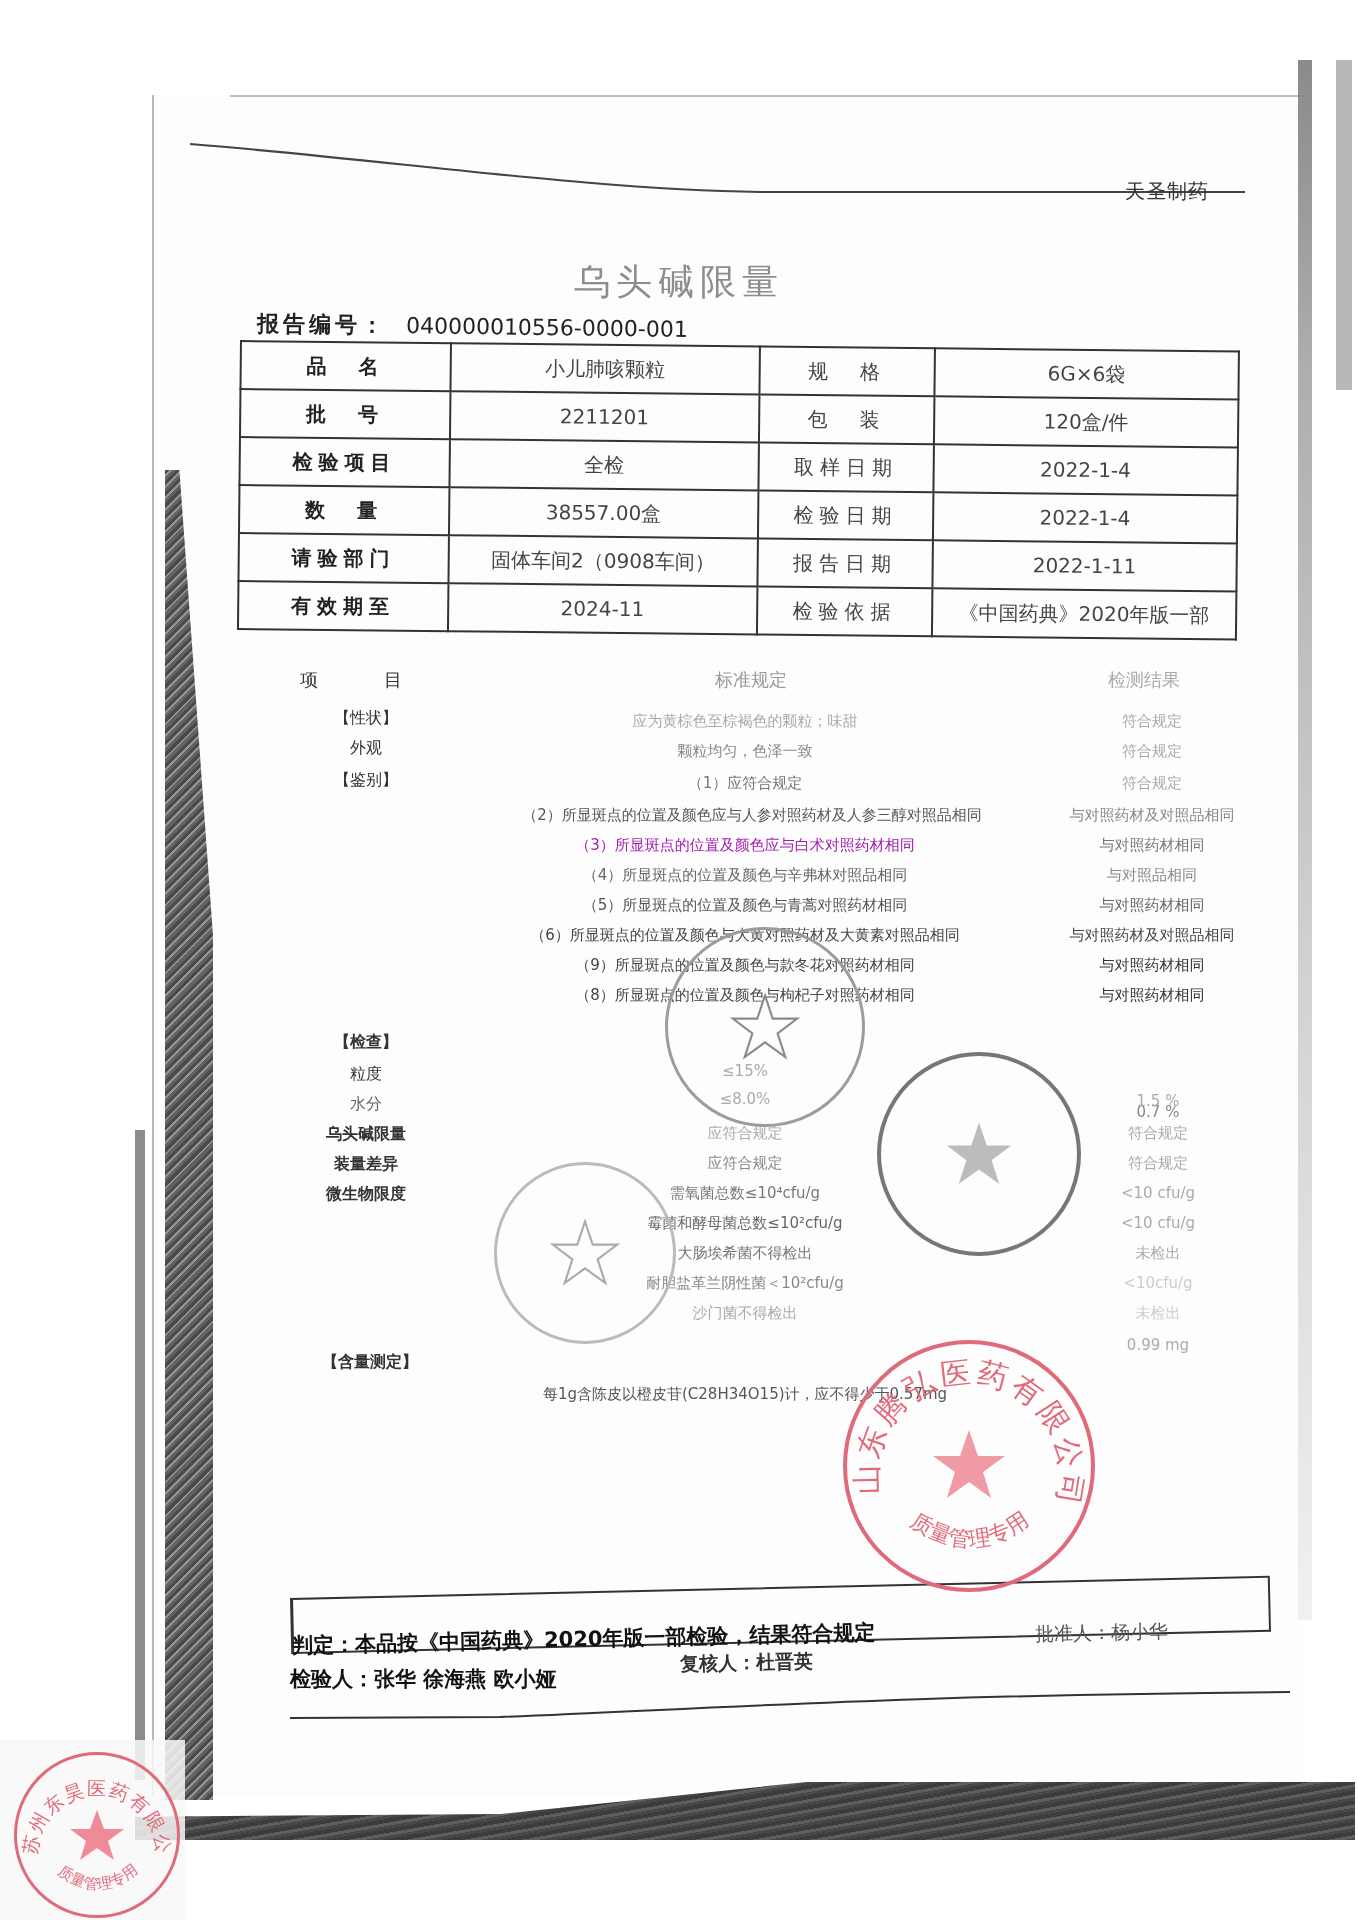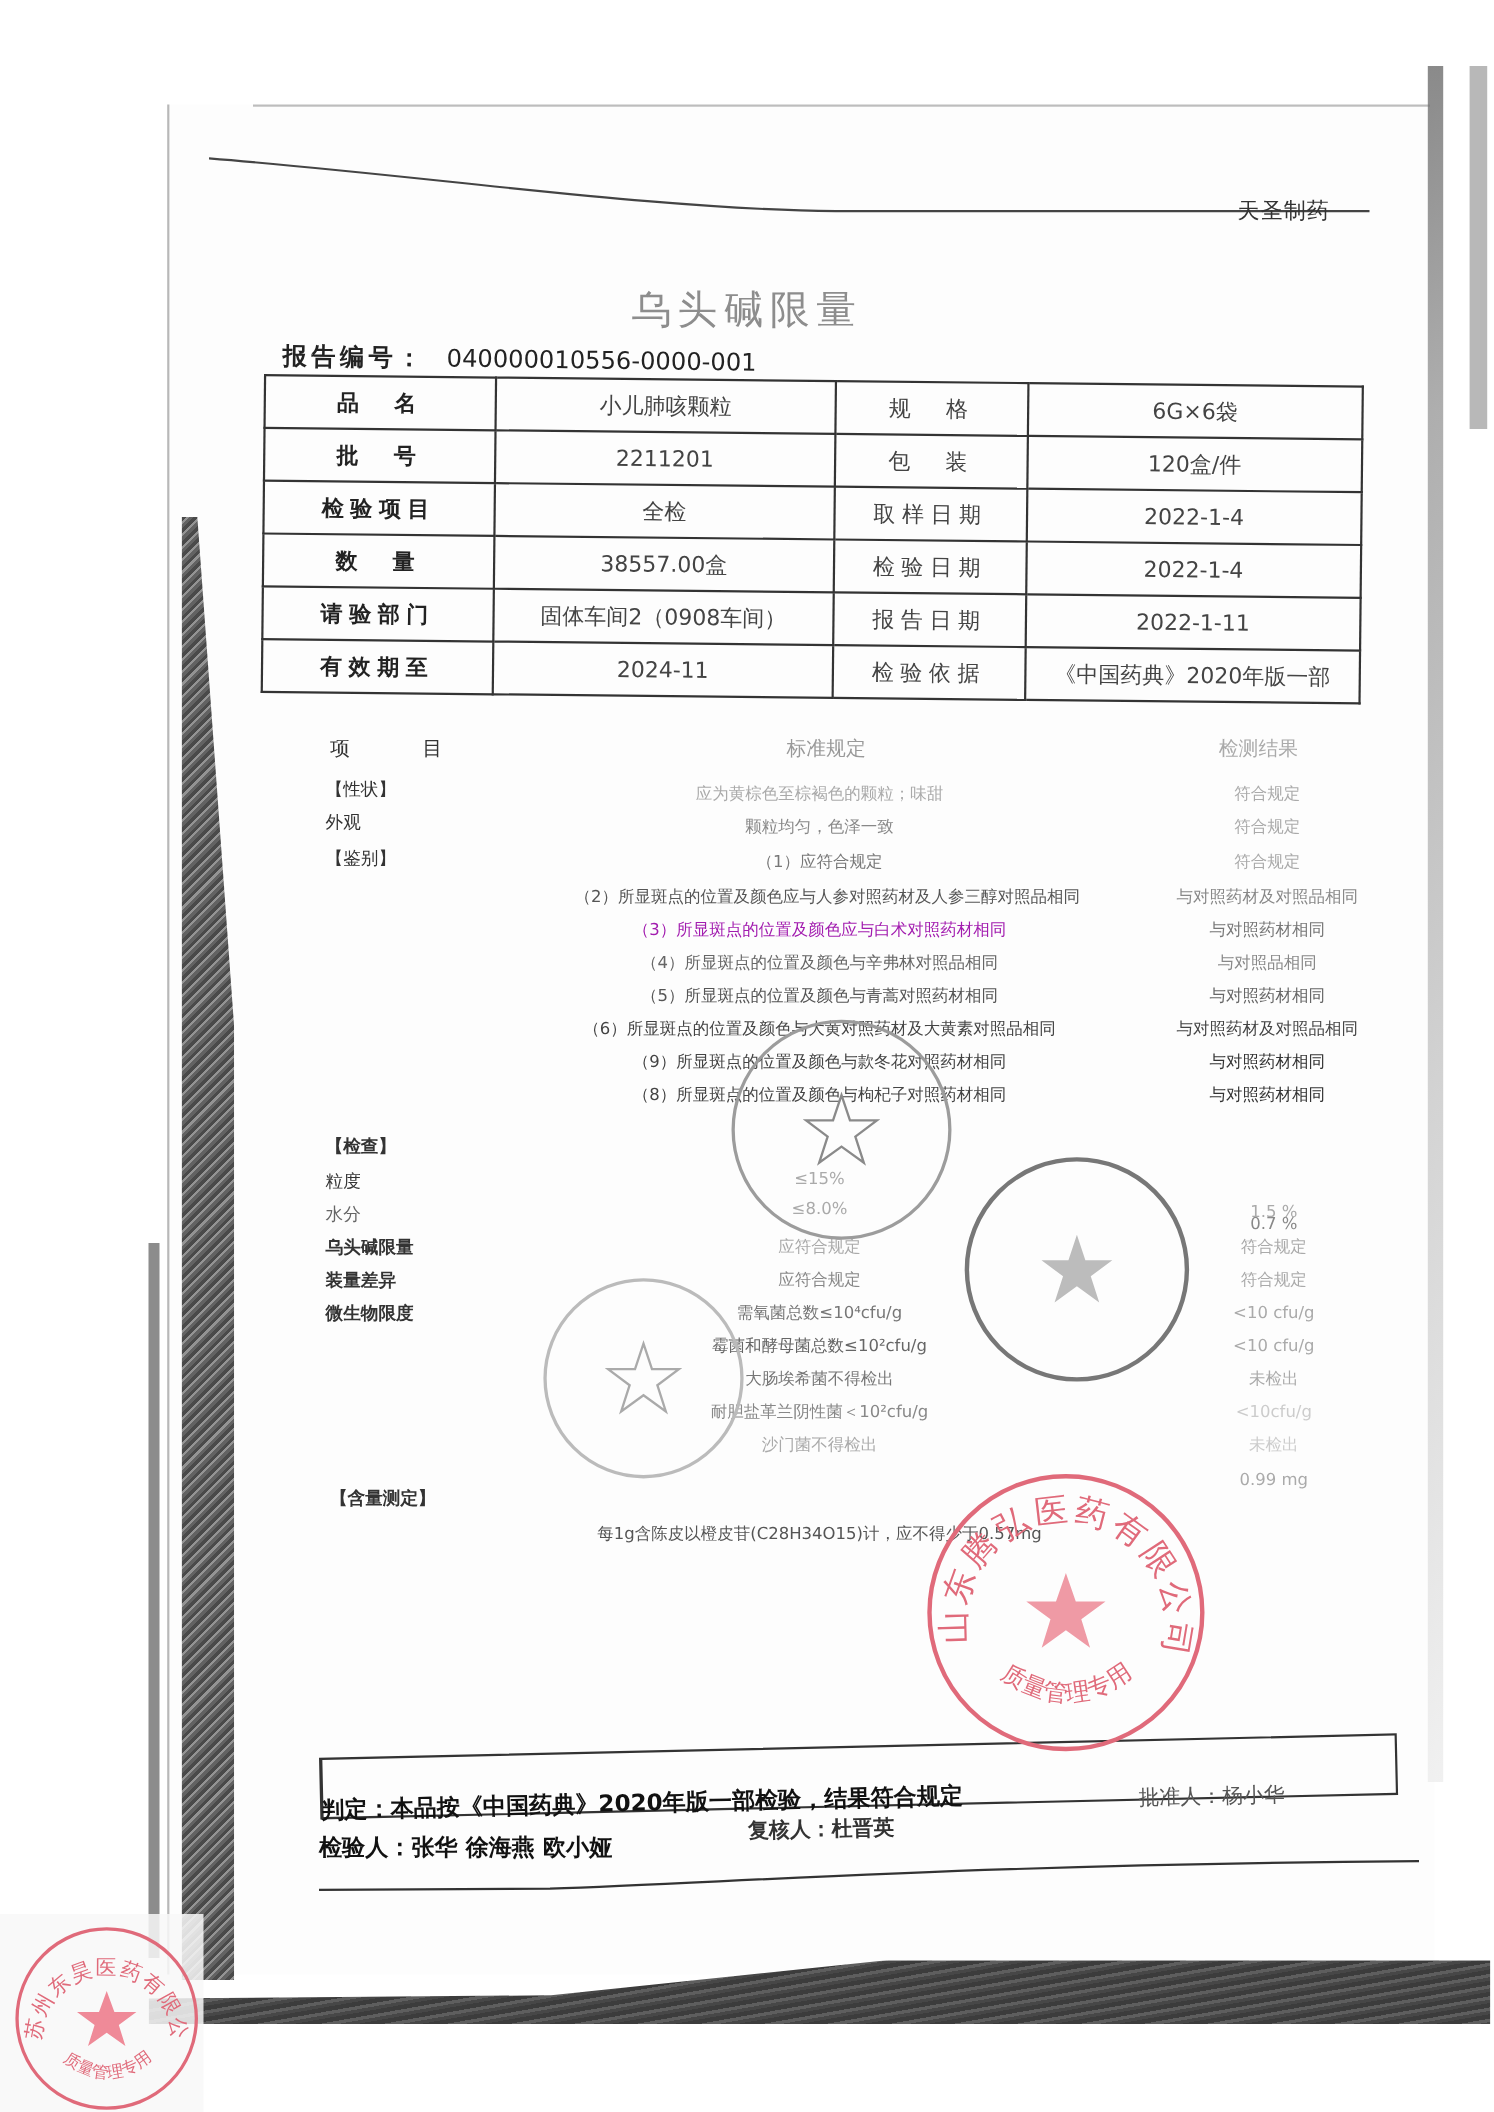--- a/index.html
+++ b/index.html
@@ -27,21 +27,21 @@
   .report-no .lbl { font-weight:bold; letter-spacing:4px; margin-right:12px; }
 
   table.info { position:absolute; left:240px; top:340px; width:1000px; border-collapse:collapse;
                transform:rotate(0.6deg); transform-origin:left top; }
   table.info td { border:2px solid #333; height:46px; text-align:center; font-size:20px; color:#333; padding:0; }
   table.info td.k { font-weight:bold; letter-spacing:6px; color:#222; }
   table.info td.k2 { letter-spacing:6px; color:#444; }
   table.info td.v { color:#444; }
 
   .hdr { position:absolute; top:668px; font-size:18px; }
-  .item { position:absolute; font-size:16px; color:#333; white-space:nowrap; width:140px; }
+  .item { position:absolute; font-size:16px; color:#333; white-space:nowrap; text-align:center; width:140px; }
   .item.b { font-weight:bold; }
   .std { position:absolute; font-size:15px; color:#555; white-space:nowrap; text-align:center; width:600px; }
   .res { position:absolute; font-size:15px; color:#666; white-space:nowrap; text-align:center; width:200px; }
   .faint { color:#aaa; }
 
   .verdict-box { position:absolute; left:290px; top:1598px; width:975px; height:52px; border:2px solid #333;
                  border-left-width:3px; transform:rotate(-1.3deg); transform-origin:left top; }
   .verdict { position:absolute; left:292px; top:1625px; font-size:21px; color:#111; font-weight:bold; transform:rotate(-1.3deg); }
   .approver { position:absolute; left:1035px; top:1620px; font-size:19px; color:#555; transform:rotate(-1.3deg); }
   .checker { position:absolute; left:290px; top:1665px; font-size:21px; font-weight:bold; color:#111; }

